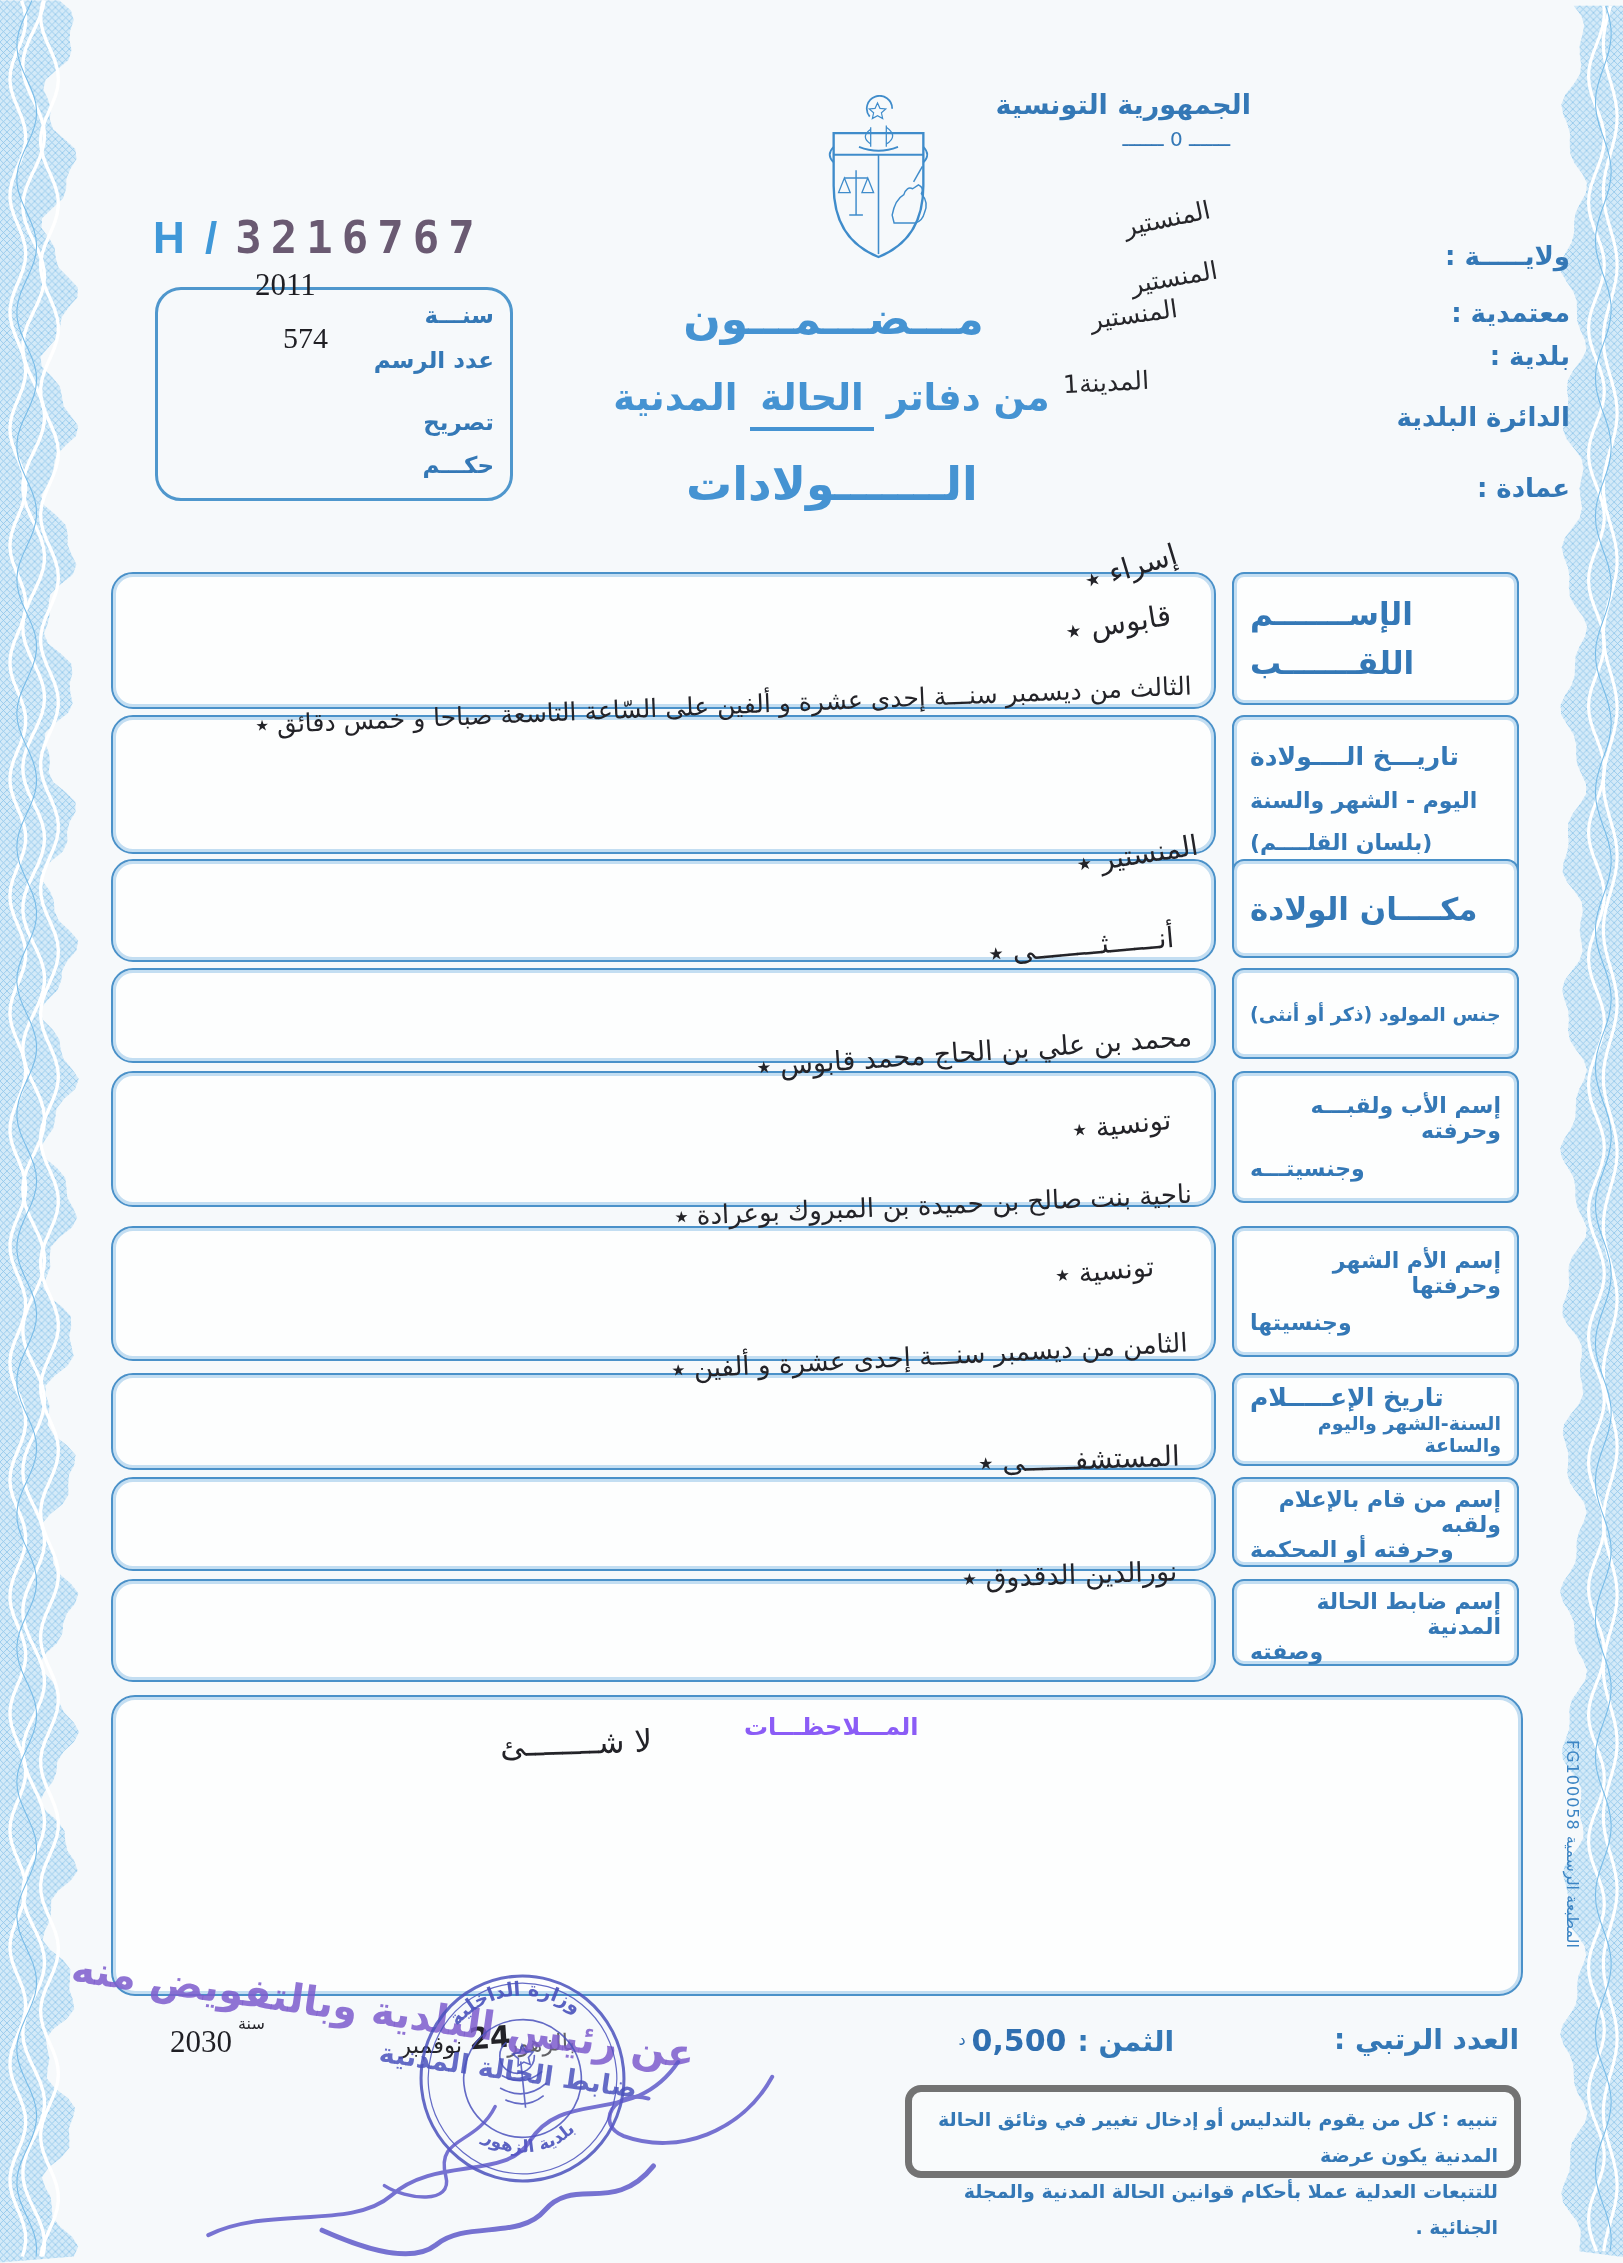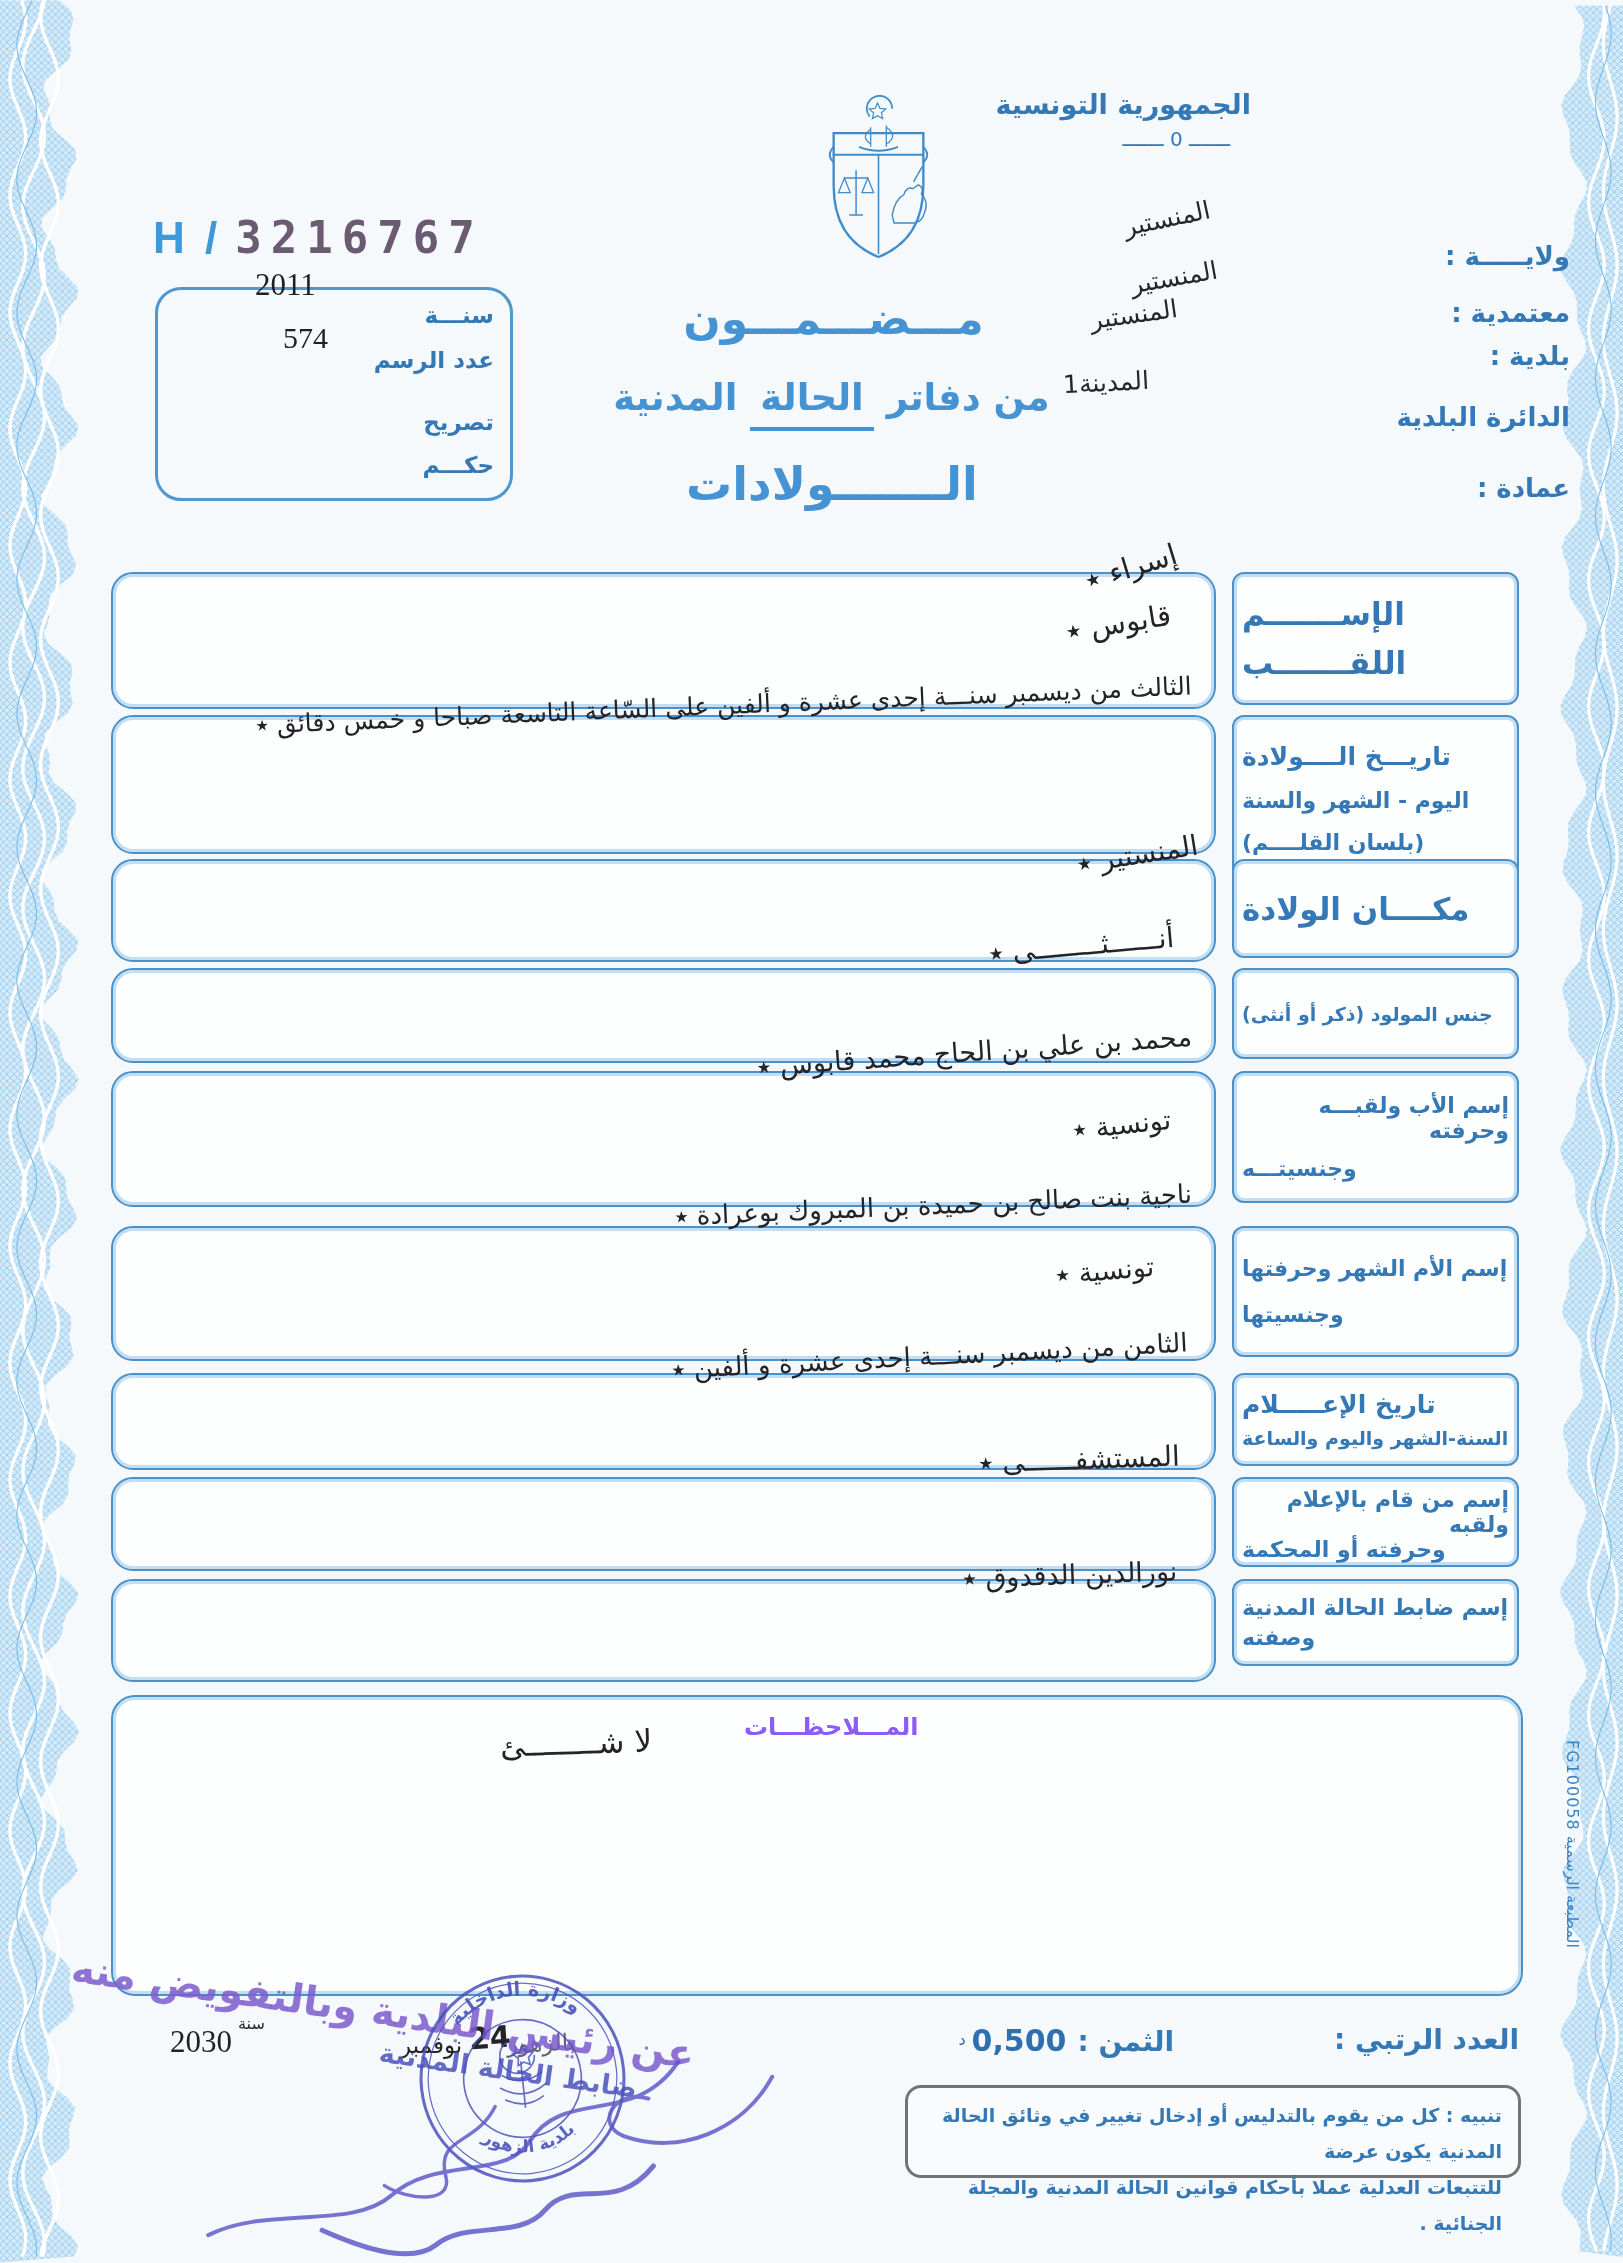--- a/index.html
+++ b/index.html
@@ -29,38 +29,38 @@
   .title1{font-size:44px;font-weight:bold;color:#4593d2;letter-spacing:2px;text-align:center;}
   .title2{font-size:37px;font-weight:bold;color:#4593d2;text-align:center;direction:rtl;}
   .title2 .ul{border-bottom:4px solid #4593d2;padding:0 10px 8px;}
   .title3{font-size:46px;font-weight:bold;color:#4593d2;text-align:center;letter-spacing:4px;}
 
   .box{position:absolute;background:#fdfefe;border:2px solid #4a91c9;
        box-shadow:inset 0 0 0 3px rgba(137,190,230,.5);}
   .valbox{left:111px;width:1101px;border-radius:22px;}
   .lblbox{left:1232px;width:287px;border-radius:12px;display:flex;flex-direction:column;
       justify-content:space-evenly;align-items:flex-end;text-align:right;direction:rtl;
-      padding:8px 8px;box-sizing:border-box;color:#3478b6;font-weight:bold;font-size:25px;}
+      padding:8px 16px;box-sizing:border-box;color:#3478b6;font-weight:bold;font-size:25px;}
   .lblbox span{display:block;}
   .lbl-lg{font-size:31px;letter-spacing:1px;}
   .lbl-sm{font-size:22px;}
   .lbl-xs{font-size:19px;}
 
   .tv{position:absolute;color:#232328;white-space:nowrap;direction:rtl;
       font-family:"DejaVu Sans",sans-serif;}
 
   .remarks-title{font-size:24px;font-weight:bold;color:#8b5cf6;letter-spacing:1px;}
   .print-ref{position:absolute;left:1582px;top:1740px;transform:rotate(90deg);
       transform-origin:left top;font-size:16px;color:#3c85c4;letter-spacing:1px;white-space:nowrap;}
 
   .ftr-label{font-size:28px;font-weight:bold;color:#3478b6;}
   .price .num{font-weight:bold;color:#2f6fb0;font-size:30px;margin:0 6px;}
   .price sup{font-size:16px;color:#2f6fb0;}
   .warning{position:absolute;left:905px;top:2085px;width:616px;height:93px;box-sizing:border-box;
-      border:3px solid #737373;border-radius:16px;padding:9px 16px;direction:rtl;text-align:right;
+      border:7px solid #737373;border-radius:16px;padding:9px 16px;direction:rtl;text-align:right;
       color:#3478b6;font-size:19px;line-height:1.9;font-weight:bold;background:rgba(255,255,255,.4);}
   .violet1{font-size:40px;font-weight:bold;color:rgba(124,92,205,.85);transform-origin:right top;}
   .violet2{font-size:27px;font-weight:bold;color:rgba(74,82,188,.85);transform-origin:right top;}
   .seal{position:absolute;left:416px;top:1972px;width:213px;height:213px;transform:rotate(-6deg);}
   .sig{position:absolute;left:139px;top:2047px;width:653px;height:210px;}
 </style>
 </head>
 <body>
 
 <div class="page">

